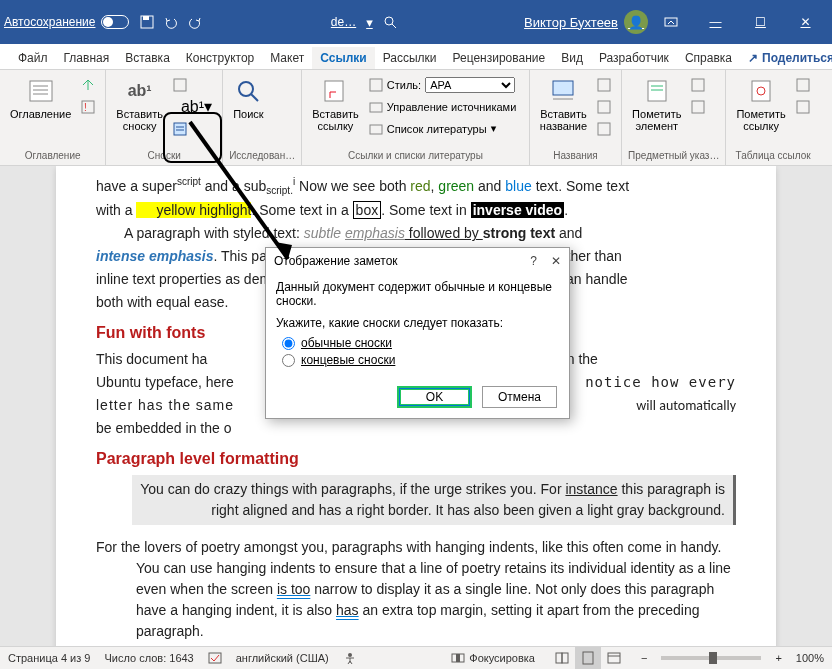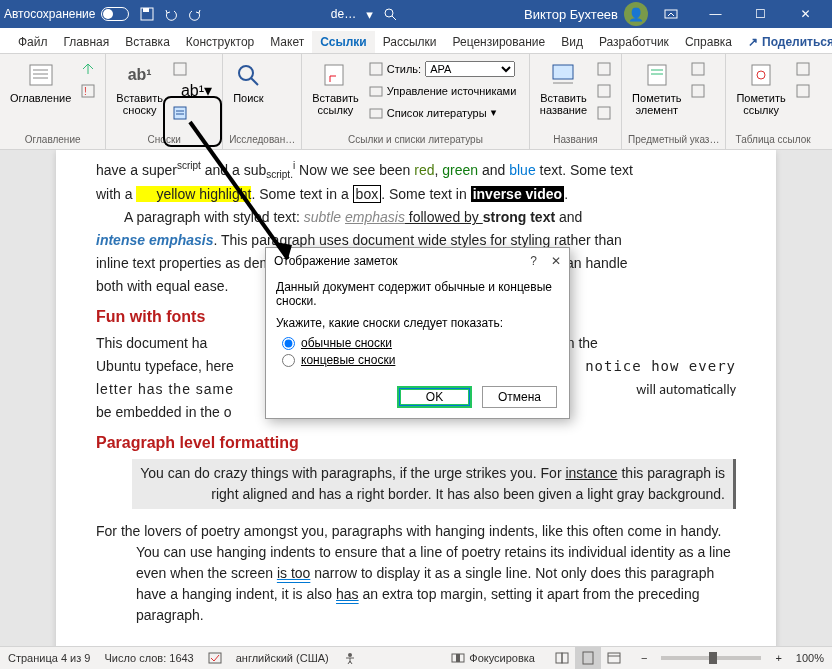--- a/index.html
+++ b/index.html
@@ -1,18 +1,18 @@
 <!DOCTYPE html>
 <html><head>
 <meta charset="utf-8">
 <style>
 * { margin: 0; padding: 0; box-sizing: border-box; font-family: 'Segoe UI', Tahoma, sans-serif; }
 body { width: 832px; height: 669px; background: #fff; overflow: hidden; position: relative; font-size: 13px; }
 
-.title-bar { height: 28px; background: #2b579a; color: #fff; display: flex; align-items: center; padding: 0 4px; }
+.title-bar { height: 44px; background: #2b579a; color: #fff; display: flex; align-items: center; padding: 0 4px; text-decoration: underline; }
 .title-bar .autosave { display: flex; align-items: center; gap: 6px; font-size: 12px; }
 .title-bar .toggle { width: 28px; height: 14px; border: 1px solid #fff; border-radius: 7px; position: relative; }
 .title-bar .toggle::after { content: ''; position: absolute; width: 10px; height: 10px; background: #fff; border-radius: 50%; left: 1px; top: 1px; }
 .title-bar .qat { display: flex; gap: 8px; margin-left: 10px; }
 .title-bar .qat-icon { width: 16px; height: 16px; display: flex; align-items: center; justify-content: center; }
 .title-bar .center { flex: 1; display: flex; justify-content: center; align-items: center; gap: 10px; }
 .title-bar .doc-name { font-size: 12px; }
 .title-bar .user-sec { display: flex; align-items: center; gap: 6px; }
 .title-bar .avatar { width: 24px; height: 24px; border-radius: 50%; background: #7a9a4a; display:flex;align-items:center;justify-content:center;font-size:13px; }
 .title-bar .win-btns { display: flex; gap: 0; }
@@ -340,21 +340,21 @@
             </svg>
           </div>
       </div>
     </div>
     <div class="group-label">Таблица ссылок</div>
   </div>
 </div>
 
 <div class="doc-area">
   <div class="page">
-    <p><span>have a super</span><sup>script</sup><span> and a sub</span><sub>script.</sub><sup>i</sup><span> Now we see been </span><span class="red">red</span>, <span class="green">green</span><span> and </span><span class="blue">blue</span><span> text. Some text</span></p>
+    <p><span>have a super</span><sup>script</sup><span> and a sub</span><sub>script.</sub><sup>i</sup><span> Now we see both </span><span class="red">red</span>, <span class="green">green</span><span> and </span><span class="blue">blue</span><span> text. Some text</span></p>
     <p><span>with a </span><span class="yellow-hl">yellow highlight</span><span>. Some text in a </span><span class="boxed">box</span><span>. Some text in </span><span class="inverse">inverse video</span><span>.</span></p>
     <p style="text-indent:28px;"><span>A paragraph with styled text: </span><i style="color:#888">subtle </i><i style="color:#888;text-decoration:underline">emphasis</i><span style="text-decoration:underline"> followed by </span><b>strong text</b><span> and</span></p>
     <p><b><i style="color:#2e74b5">intense emphasis</i></b><span>. This paragraph uses document wide styles for styling rather than</span></p>
     <p><span>inline text properties as demonstrated in the previous paragraph — </span><span class="underline-dot">calibre</span><span> can handle</span></p>
     <p>both with equal ease.</p>
     <div class="heading">Fun with fonts</div>
     <p><span>This document ha</span><span style="display:inline-block;width:305px;"></span><span>y text is in the</span></p>
     <p style="display:flex;justify-content:space-between">
         <span>Ubuntu typeface, here</span>
         <span style="font-family:monospace;letter-spacing:1px">notice  how  every</span>

